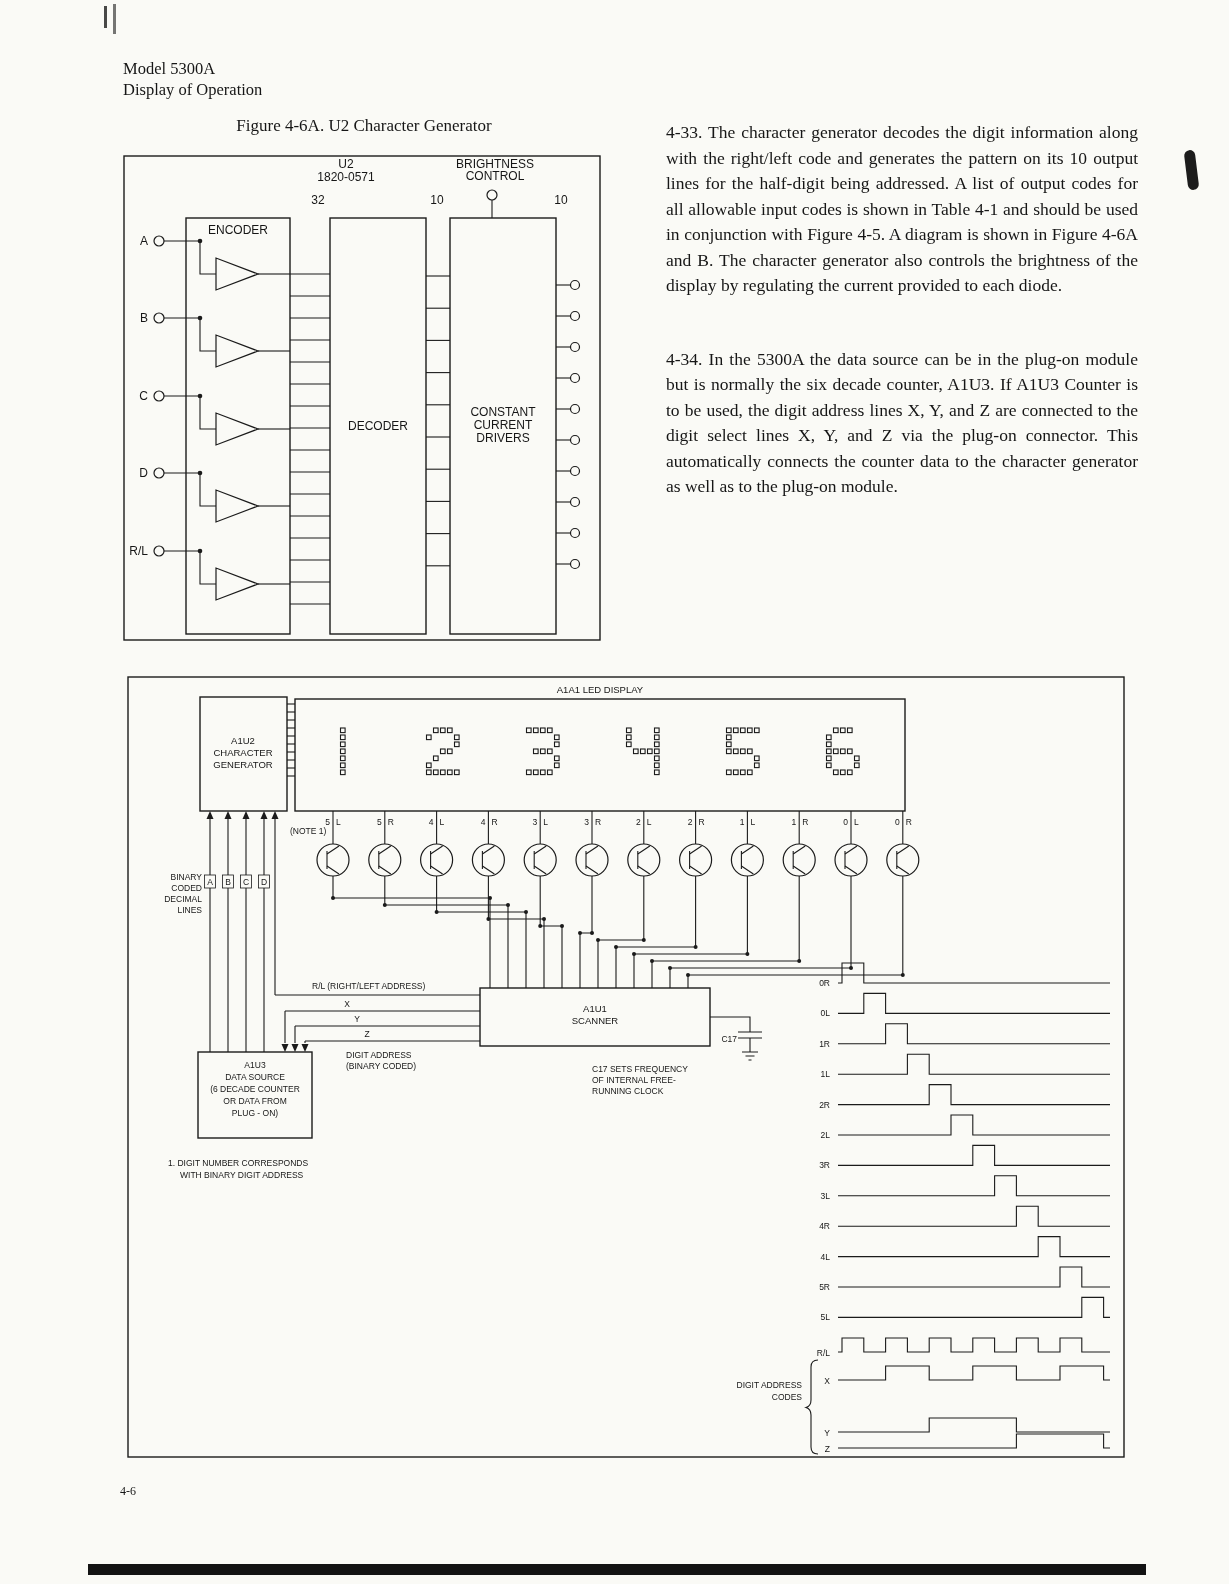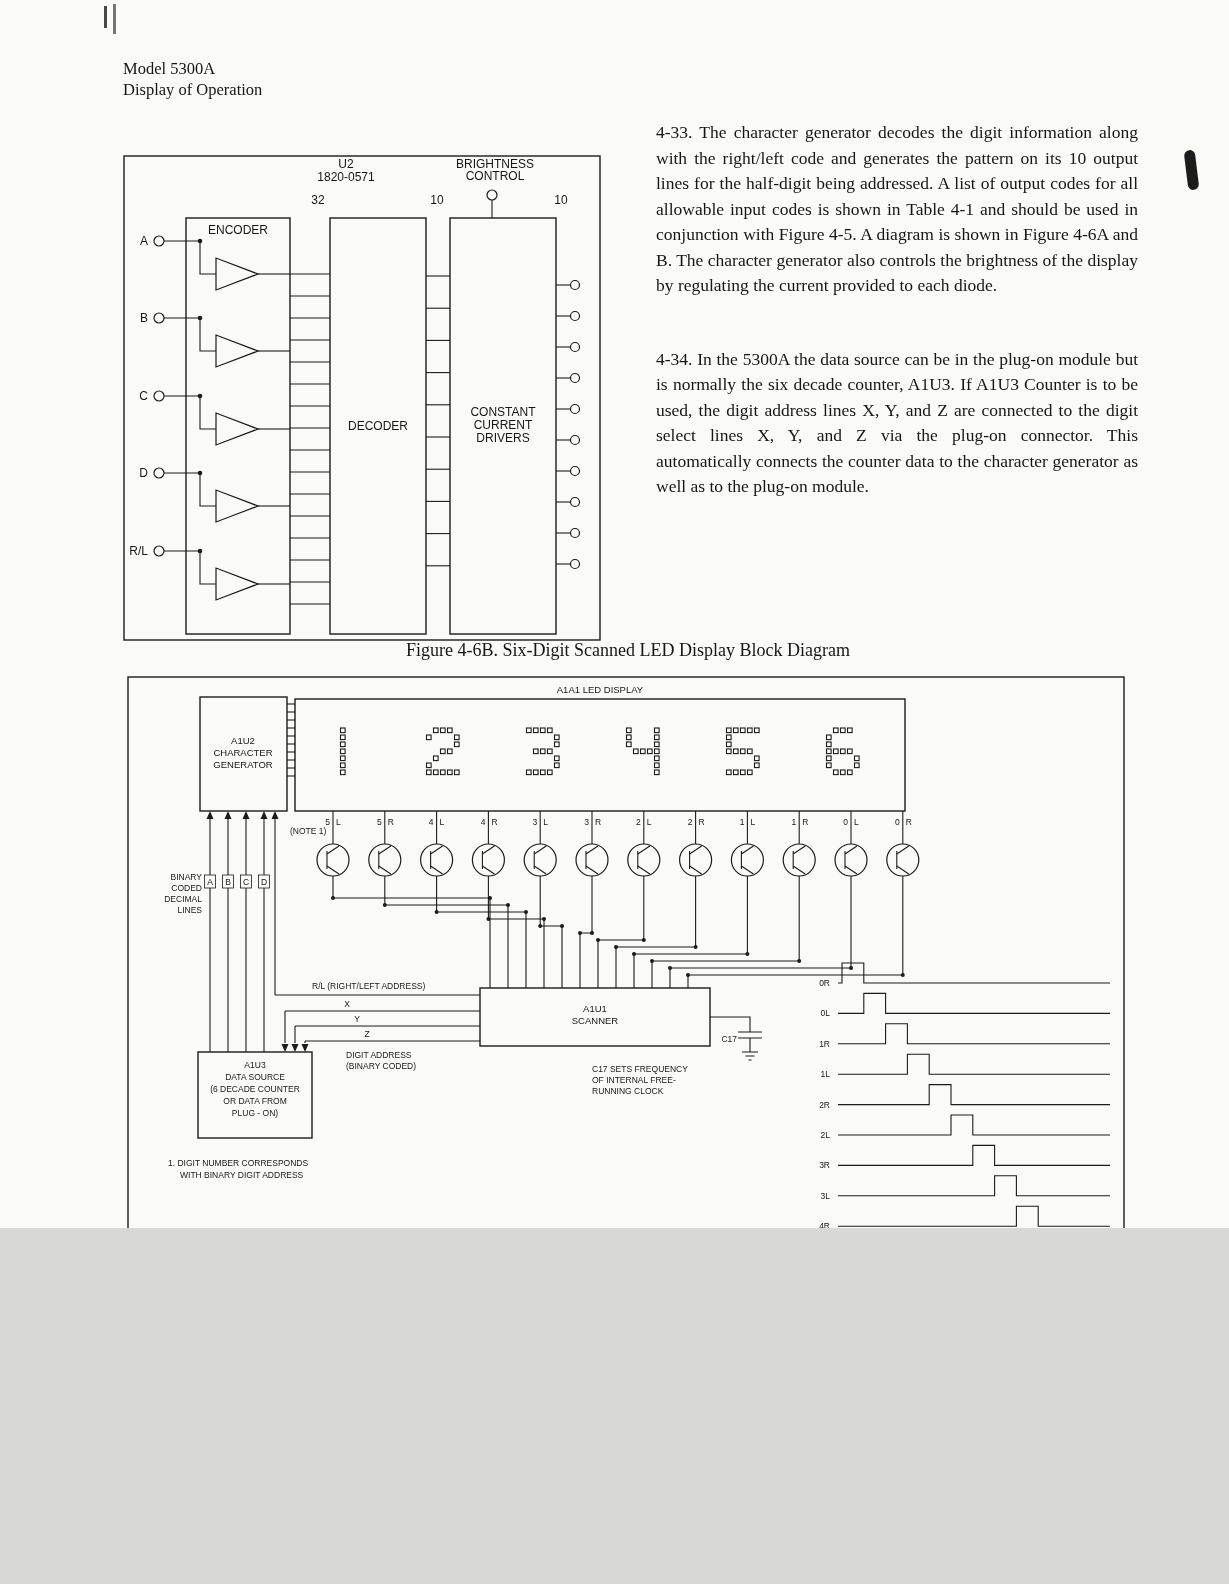--- a/index.html
+++ b/index.html
@@ -1,24 +1,24 @@
 <!DOCTYPE html>
 <html><head>
 <meta charset="utf-8">
 <style>
   html,body{margin:0;padding:0;background:#d8d8d4;}
-  .page{position:relative;width:1229px;height:1228px;background:#fafaf6;overflow:hidden;
+  .page{position:relative;width:1229px;height:1584px;background:#fafaf6;overflow:hidden;
         font-family:"Liberation Serif",serif;color:#161616;}
   .hdr{position:absolute;left:123px;top:58px;font-size:16.5px;line-height:21px;}
   .caption-a{position:absolute;left:118px;top:116px;width:492px;text-align:center;font-size:17px;}
   .caption-b{position:absolute;left:128px;top:640px;width:1000px;text-align:center;font-size:18px;}
   .textcol{position:absolute;left:656px;top:120px;width:482px;}
   .textcol h3{font-family:"Liberation Sans",sans-serif;font-weight:700;font-size:16.5px;
               letter-spacing:.3px;margin:0 0 26px 0;}
-  .textcol p{font-size:17.5px;line-height:25.5px;text-align:justify;margin:0 0 48px 0;}
+  .textcol p{font-size:17.5px;line-height:25.5px;text-align:justify;margin:0 0 48px 10px;}
   .pagenum{position:absolute;left:120px;top:1484px;font-size:12px;}
   .bottombar{position:absolute;left:88px;top:1564px;width:1058px;height:11px;background:#131313;}
   .artifact{position:absolute;background:#1c1c1c;}
   svg{position:absolute;}
   #figA{left:118px;top:146px;}
   #figB{left:122px;top:670px;}
   .ln{stroke:#1b1b1b;stroke-width:1.1;fill:none;}
   .box{stroke:#1b1b1b;stroke-width:1.4;fill:none;}
   .shape{stroke:#1b1b1b;stroke-width:1.2;fill:#fafaf6;}
   .dot{fill:none;stroke:#1b1b1b;stroke-width:1.1;}
@@ -37,20 +37,21 @@
 
   <div class="artifact" style="left:104px;top:6px;width:3px;height:22px;opacity:.8"></div>
   <div class="artifact" style="left:113px;top:4px;width:3px;height:30px;opacity:.6"></div>
   <div class="artifact" style="left:1186px;top:150px;width:11px;height:40px;border-radius:6px;transform:rotate(-7deg)"></div>
 
   <div class="hdr">
     <div>Model 5300A</div>
     <div>Display of Operation</div>
   </div>
 
+  <div class="caption-a">Figure 4-6A.  U2 Character Generator</div>
 
   <svg id="figA" width="492" height="502" viewBox="0 0 492 502">
     <rect x="6" y="10" width="476" height="484" class="box"></rect>
     <text x="228" y="22" class="ta mid">U2</text>
     <text x="228" y="35" class="ta mid">1820-0571</text>
     <text x="377" y="22" class="ta mid">BRIGHTNESS</text>
     <text x="377" y="34" class="ta mid">CONTROL</text>
     <circle cx="374" cy="49" r="5" class="shape"></circle>
     <path d="M374,54V72" class="ln"></path>
     <text x="200" y="58" class="ta mid">32</text>
@@ -147,21 +148,20 @@
         <path d="M438,418H452" class="ln"></path>
         <circle cx="457" cy="418" r="4.5" class="shape"></circle>
       </g>
   </svg>
 
   <div class="textcol">
     <p>4-33.   The character generator decodes the digit information along with the right/left code and generates the pattern on its 10 output lines for the half-digit being addressed.  A list of output codes for all allowable input codes is shown in Table 4-1 and should be used in conjunction with Figure 4-5.  A diagram is shown in Figure 4-6A and B.  The character generator also controls the brightness of the display by regulating the current provided to each diode.</p>
     <p>4-34.  In the 5300A the data source can be in the plug-on module but is normally the six decade counter, A1U3.  If A1U3 Counter is to be used, the digit address lines X, Y, and Z are connected to the digit select lines X, Y, and Z via the plug-on connector.  This automatically connects the counter data to the character generator as well as to the plug-on module.</p>
   </div>
 
-  <div class="caption-b">Figure 4-6B.  Six-Digit Scanned LED Display Block Diagram</div>
 
   <svg id="figB" width="1010" height="800" viewBox="0 0 1010 800">
     <rect x="6" y="7" width="996" height="780" class="box"></rect>
     <text x="478" y="23" class="tb mid">A1A1  LED  DISPLAY</text>
     <rect x="173" y="29" width="610" height="112" class="box"></rect>
     <rect x="78" y="27" width="87" height="114" class="box"></rect>
     <text x="121" y="74" class="tb mid">A1U2</text>
     <text x="121" y="86" class="tb mid">CHARACTER</text>
     <text x="121" y="98" class="tb mid">GENERATOR</text>
     <text x="168" y="164" class="tb8">(NOTE 1)</text>

